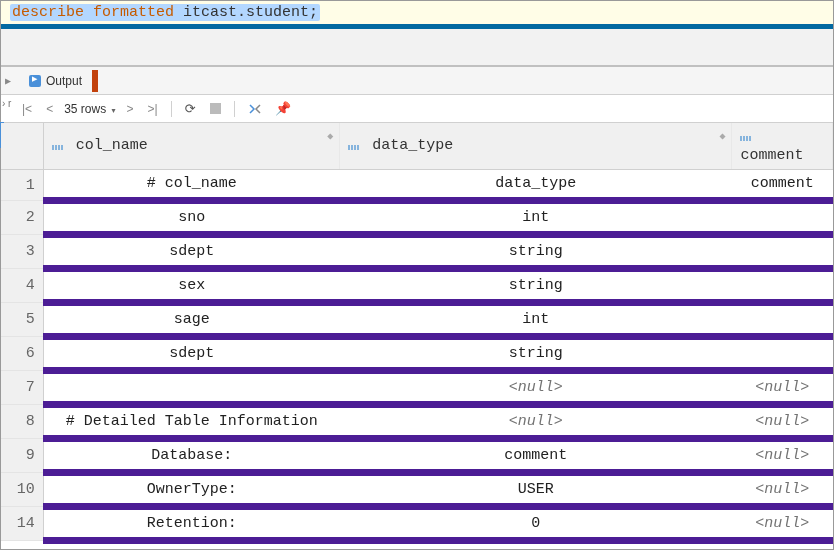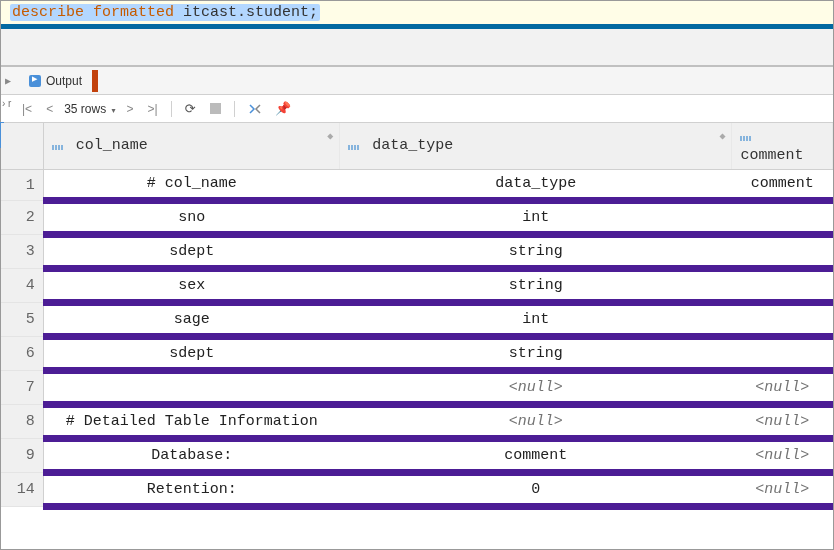--- a/index.html
+++ b/index.html
@@ -389,20 +389,26 @@
           <td class="col2 null">&lt;null&gt;</td>
           <td class="col3 null">&lt;null&gt;</td>
         </tr>
         <tr>
           <td class="rownum">9</td>
           <td class="col1">Database:</td>
           <td class="col2">comment</td>
           <td class="col3 null">&lt;null&gt;</td>
         </tr>
         <tr>
+          <td class="rownum">10</td>
+          <td class="col1">OwnerType:</td>
+          <td class="col2">USER</td>
+          <td class="col3 null">&lt;null&gt;</td>
+        </tr>
+        <tr>
           <td class="rownum">14</td>
           <td class="col1">Retention:</td>
           <td class="col2">0</td>
           <td class="col3 null">&lt;null&gt;</td>
         </tr>
       </tbody>
   </table>
 </div>
 
 </body></html>

